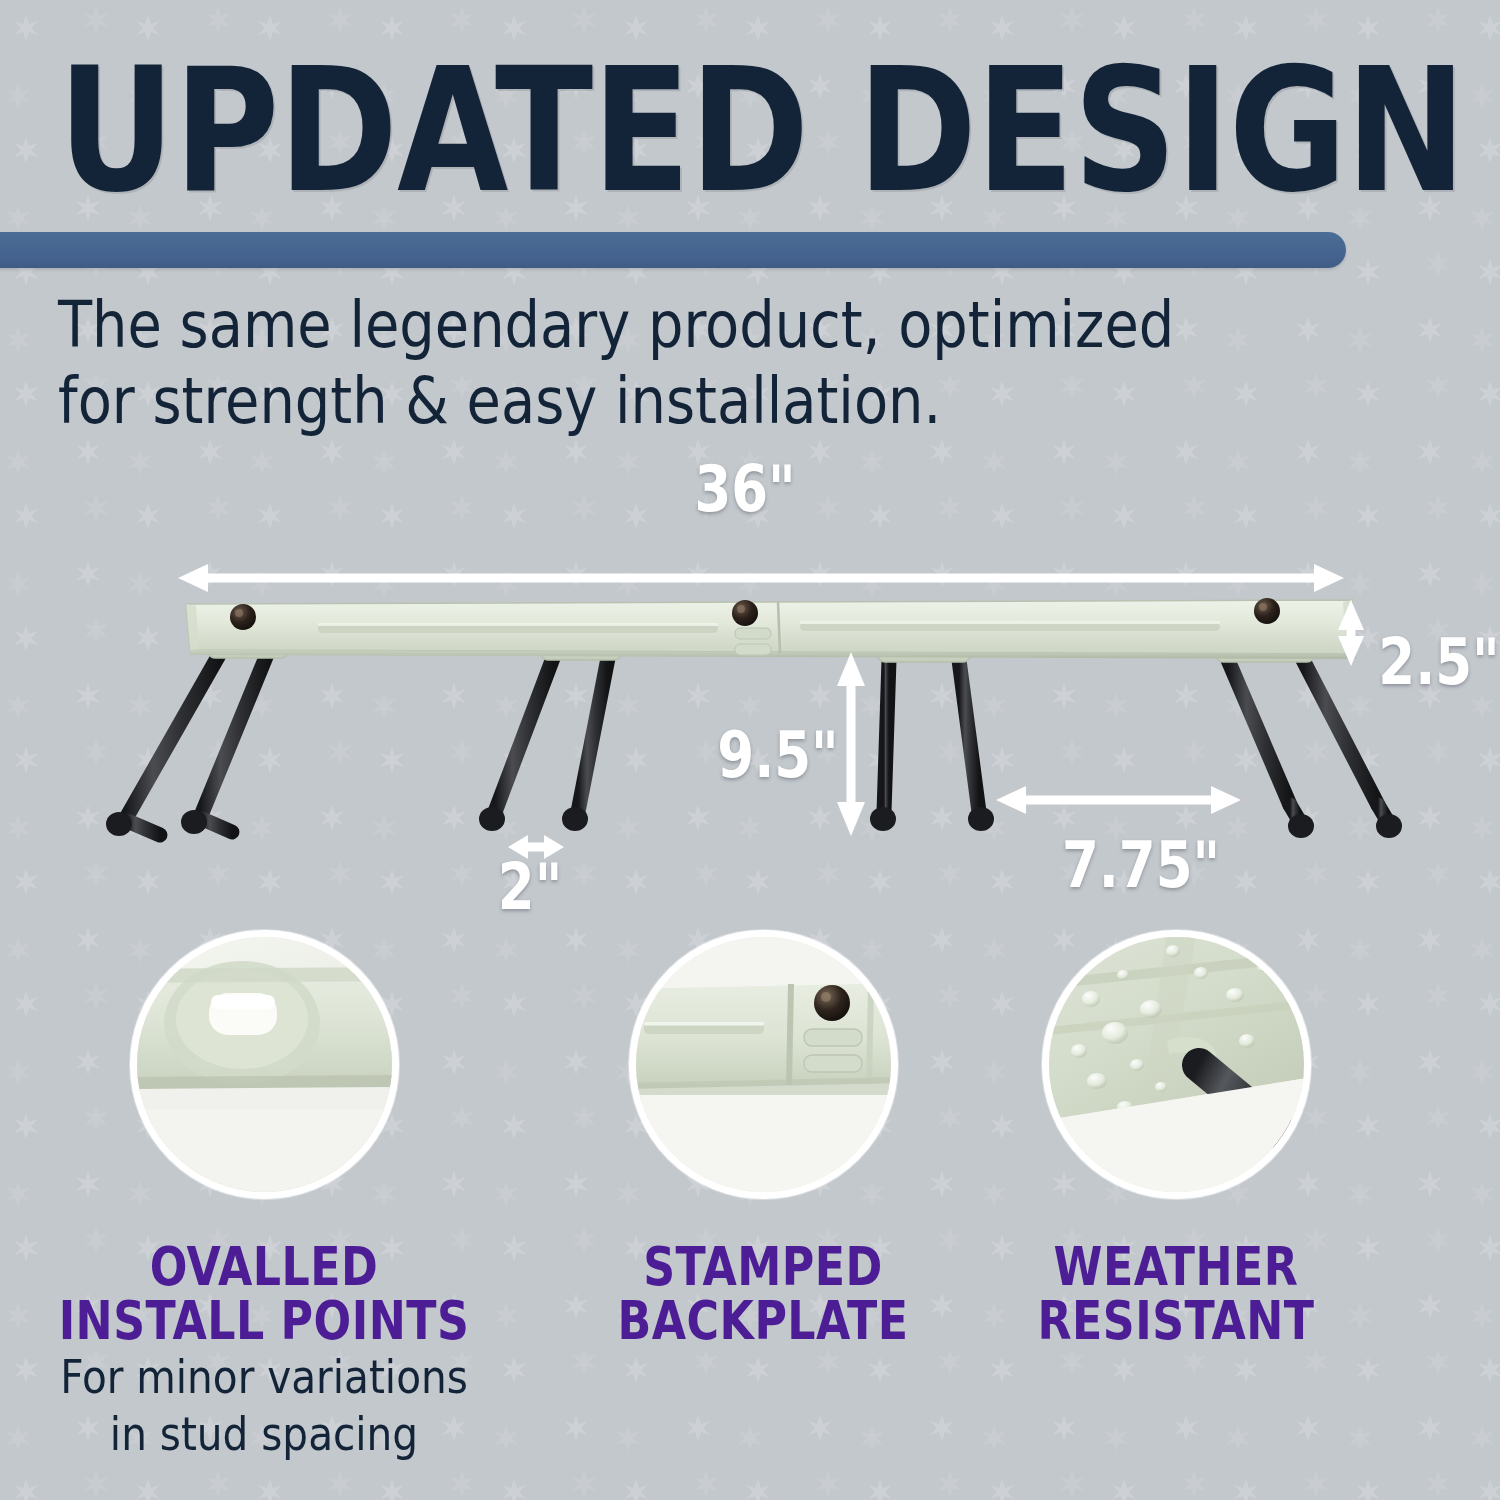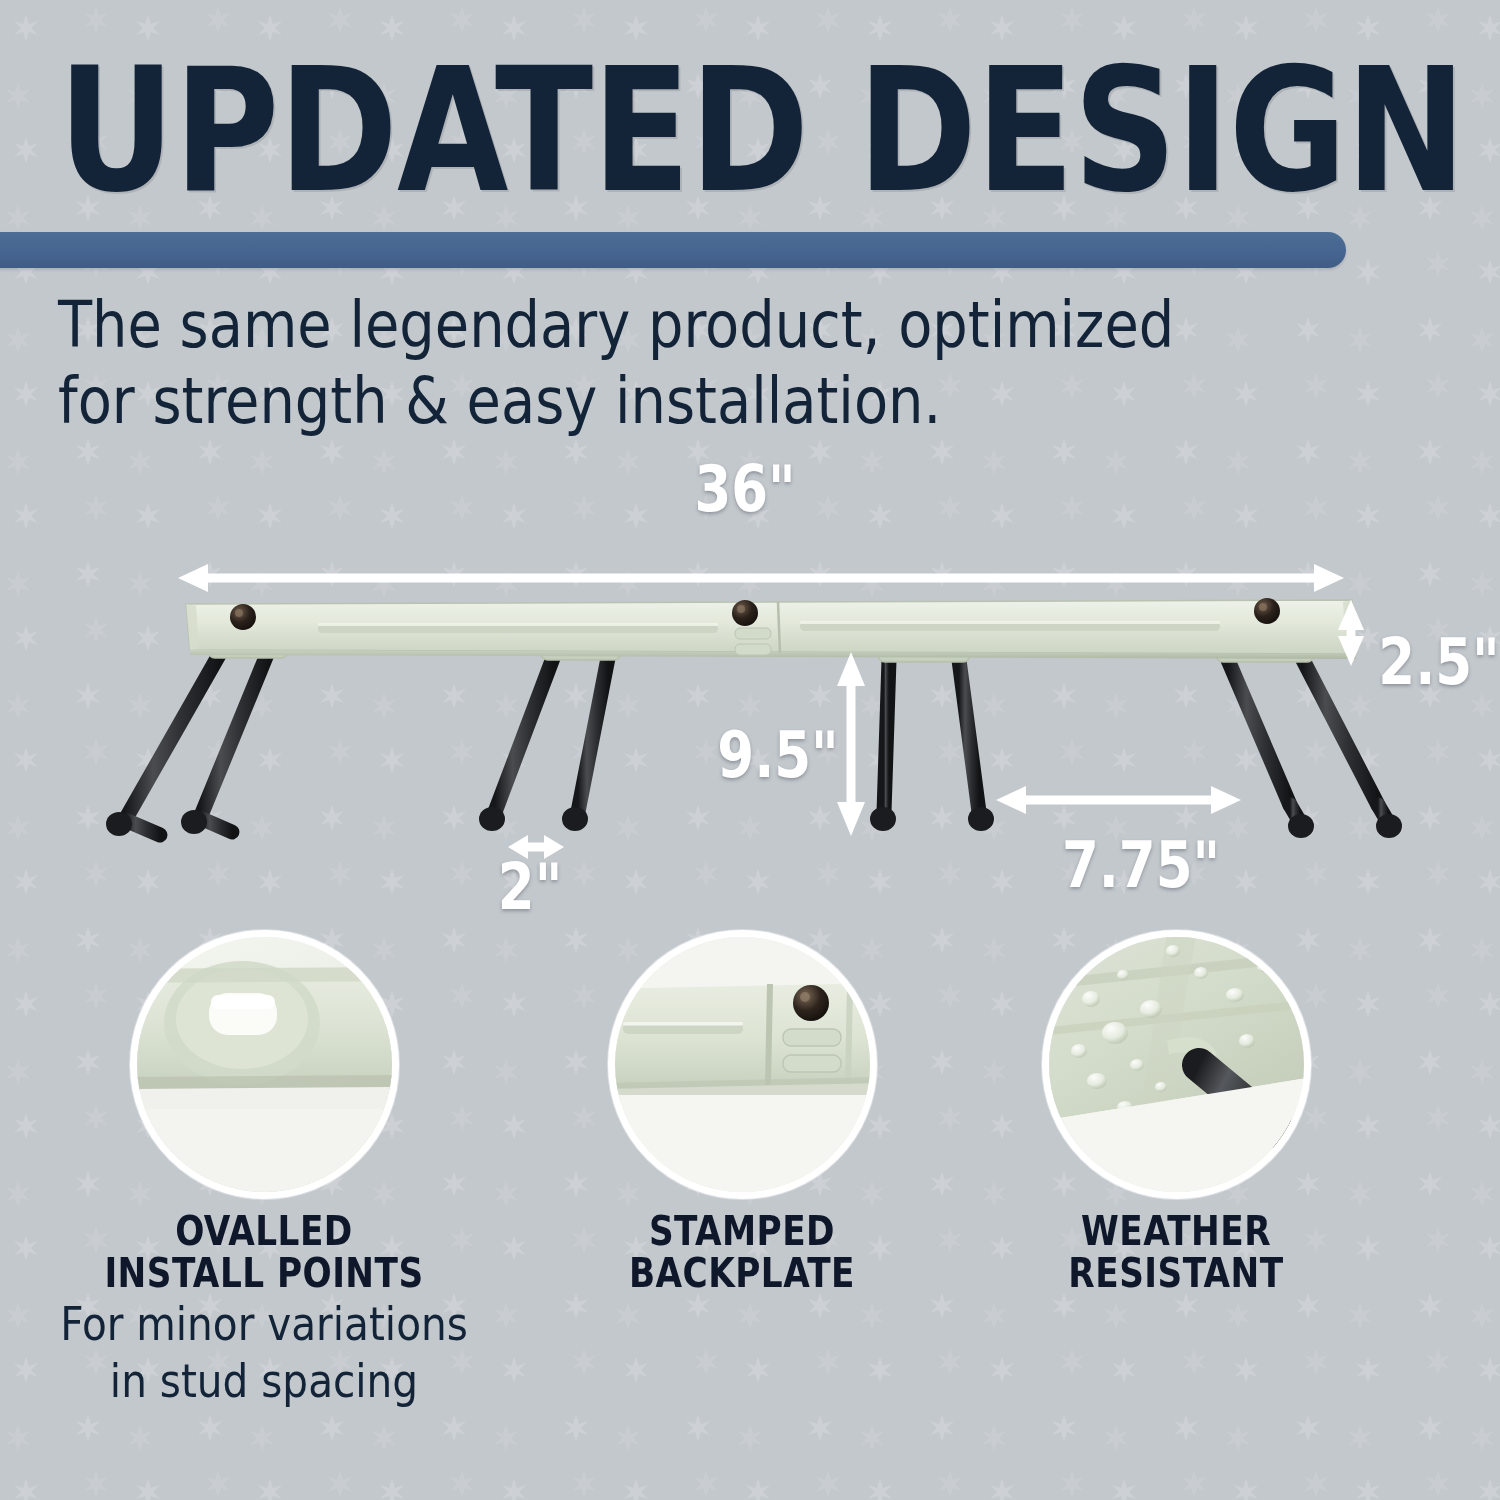--- a/index.html
+++ b/index.html
@@ -65,41 +65,41 @@
   #dim-36{left:690px;top:-8px;font-size:64px;}
   #dim-25{left:1373px;top:165px;font-size:64px;}
   #dim-95{left:712px;top:258px;font-size:64px;}
   #dim-775{left:1055px;top:368px;font-size:64px;}
   #dim-2{left:495px;top:390px;font-size:64px;}
 
   
   #features{position:absolute;left:0;top:930px;width:1500px;height:570px;}
   .feature{position:absolute;top:0;width:500px;text-align:center;}
   #feature-0{left:14px;}
-  #feature-1{left:492px;}
+  #feature-1{left:513px;}
   #feature-2{left:926px;}
 
   .feature-circle{
     position:relative;
     width:255px;height:255px;
     margin:0 auto;
     border-radius:50%;
     border:7px solid #ffffff;
     overflow:hidden;
     background:#e9eae4;
     box-shadow:0 0 0 1px rgba(255,255,255,.4);
   }
   .feature-circle svg{display:block;}
 
   .feature-heading{
-    margin-top:12px;
+    margin-top:41px;
     font-family:"Liberation Sans Narrow","DejaVu Sans Condensed","Liberation Sans",sans-serif;
     font-weight:bold;
-    font-size:41px;line-height:1.02;
-    color:#0f172a;
+    font-size:53px;line-height:1.02;
+    color:#4c1d95;
     letter-spacing:.5px;
   }
   .feature-heading span{display:block;transform:scaleX(.93);}
   .feature-caption{
     font-family:"Liberation Sans Narrow","DejaVu Sans Condensed","Liberation Sans",sans-serif;
     font-size:47px;line-height:1.22;
     color:#132438;
   }
   .feature-caption span{display:block;transform:scaleX(.96);}
 </style>

